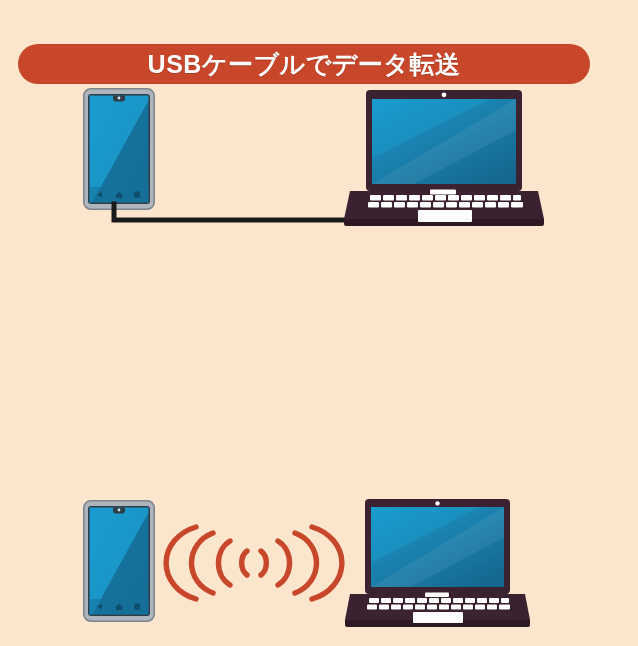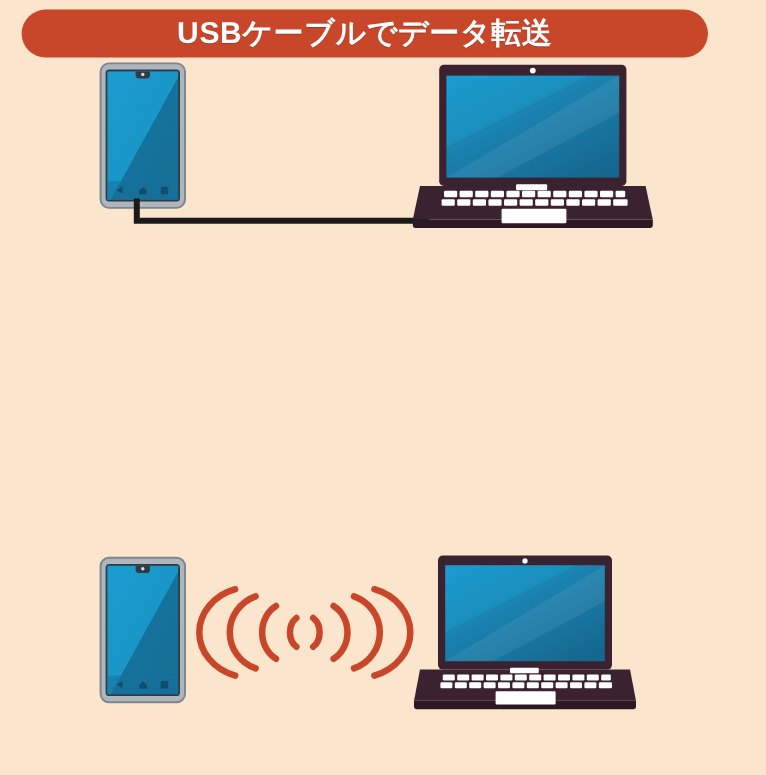--- a/index.html
+++ b/index.html
@@ -20,20 +20,21 @@
     width: 638px;
     height: 646px;
     background: #fbe6cd;
   }
 
   
   .section {
     position: absolute;
     left: 0;
     width: 532px;
+    margin-top: 36px;
   }
   #section-usb   { top: 0px;   height: 205px; }
   #section-wifi  { top: 205px; height: 202px; }
   #section-cloud { top: 407px; height: 239px; }
 
   
   .banner {
     position: absolute;
     left: 18px;
     width: 572px;

